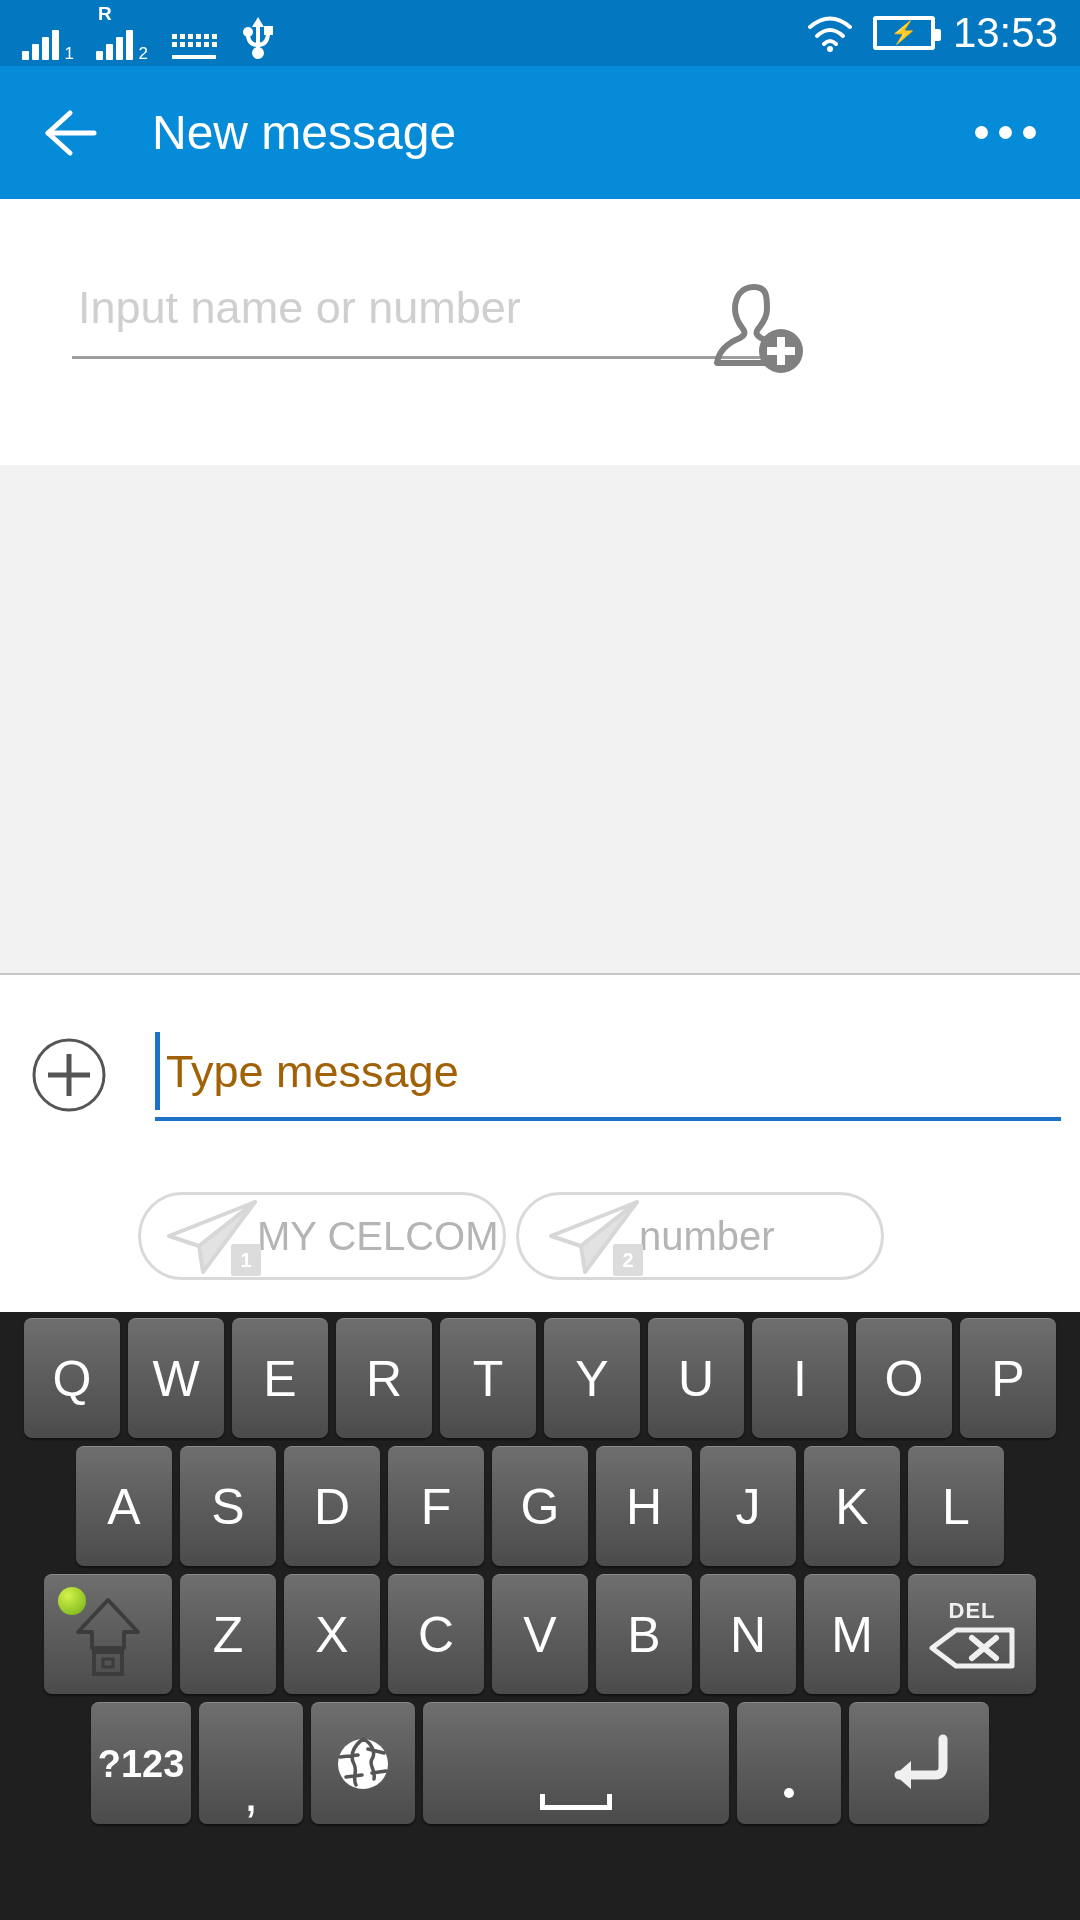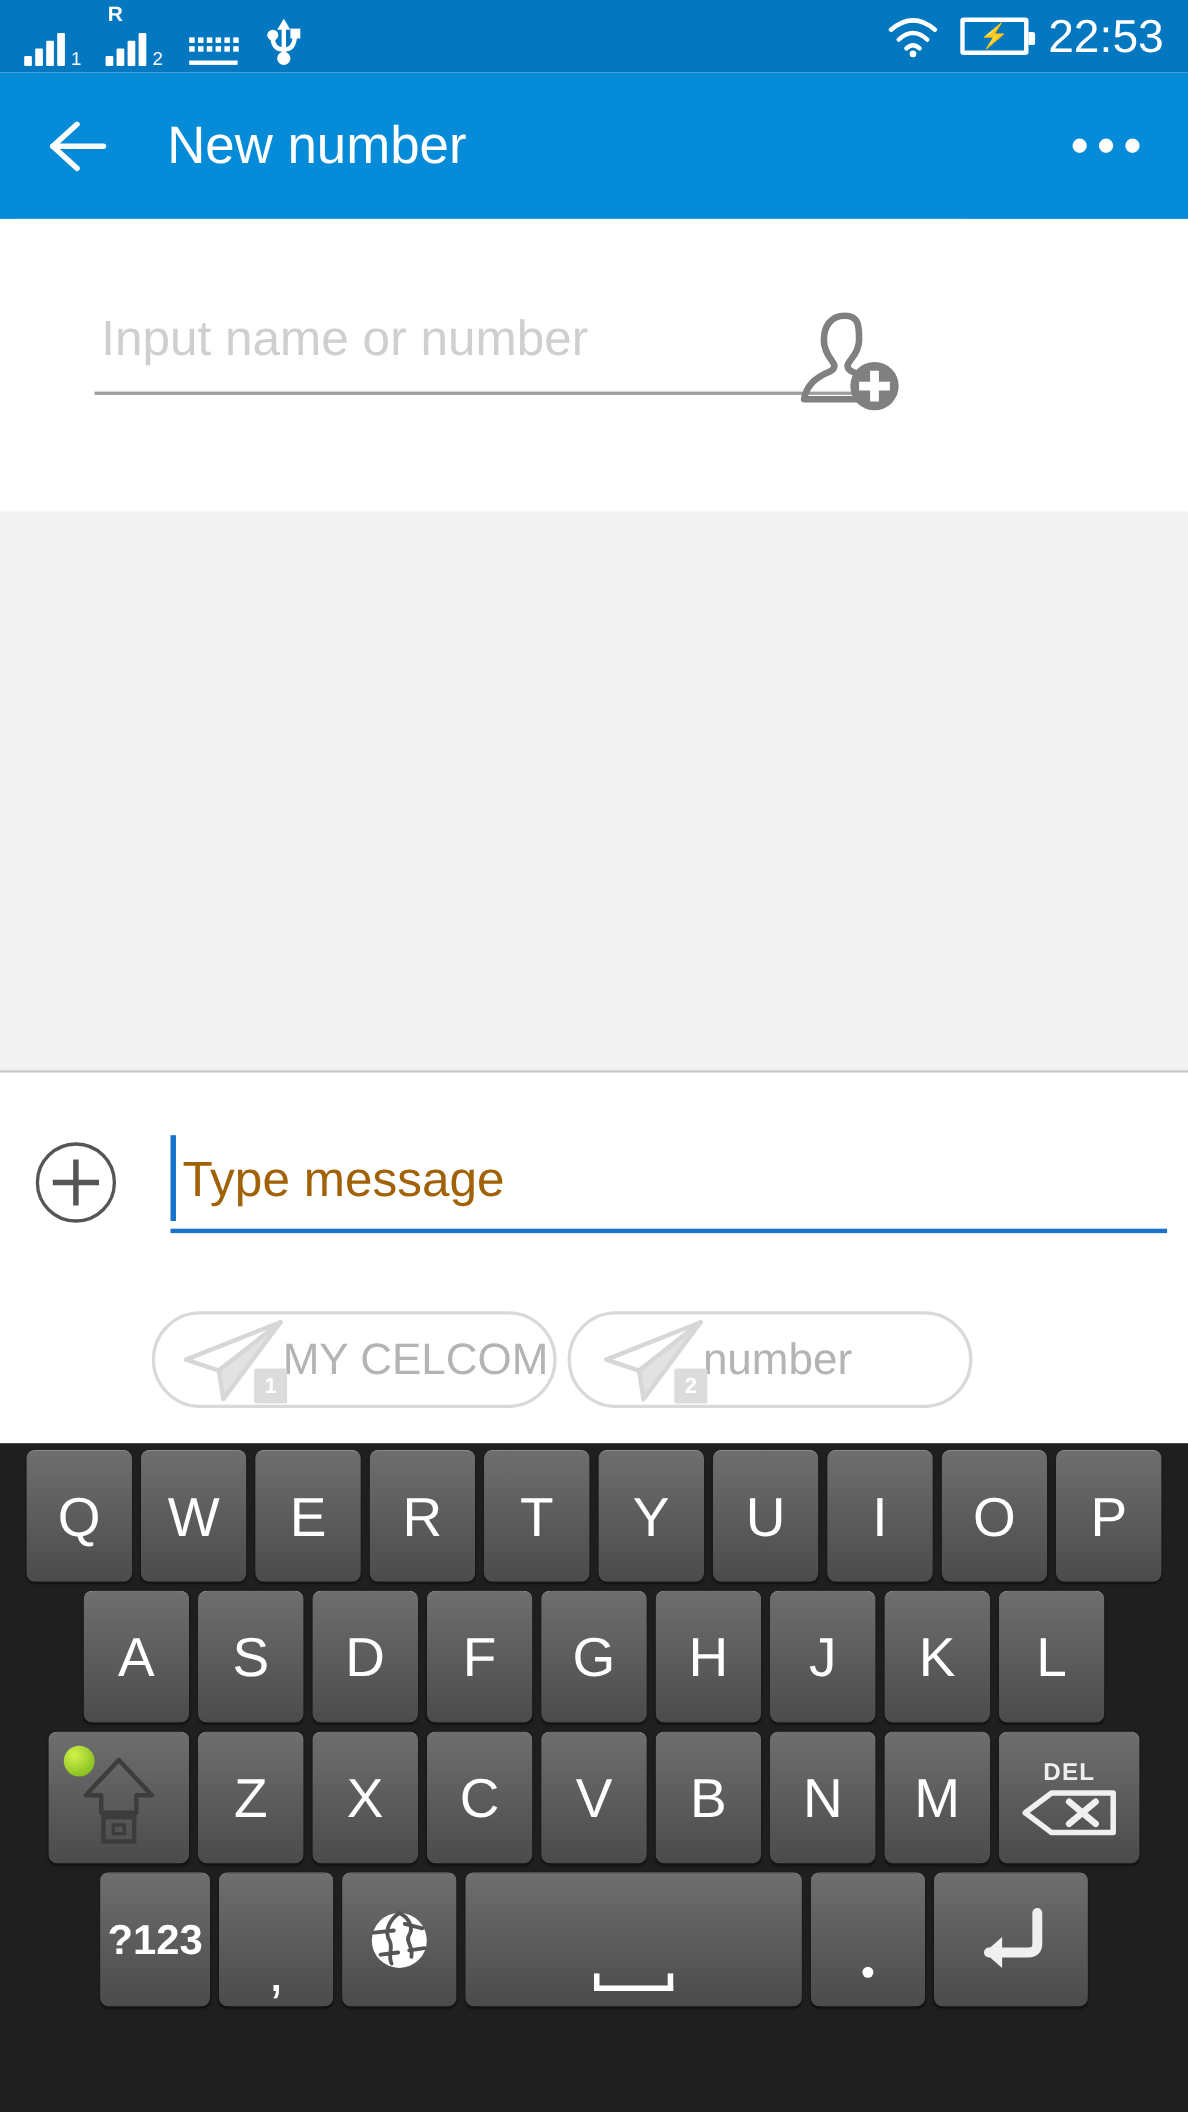--- a/index.html
+++ b/index.html
@@ -178,21 +178,21 @@
     display: block;
     width: 13px;
     height: 13px;
     border-radius: 50%;
     background: #ffffff;
   }
 
   
   .recipient-area {
     position: absolute;
-    top: 199px; left: 16px;
+    top: 199px; left: 2px;
     width: 859px;
     height: 266px;
     background: #ffffff;
   }
   .recipient-input-wrap {
     position: absolute;
     left: 36px;
     top: 62px;
     width: 866px;
   }
@@ -465,32 +465,32 @@
         <path d="M5 14 Q25 -3 45 14" stroke="#fff" stroke-width="4" fill="none" stroke-linecap="round"></path>
         <path d="M12 23 Q25 11 38 23" stroke="#fff" stroke-width="4" fill="none" stroke-linecap="round"></path>
         <path d="M19 31 Q25 25 31 31" stroke="#fff" stroke-width="4" fill="none" stroke-linecap="round"></path>
         <circle cx="25" cy="36" r="3" fill="#fff"></circle>
       </svg>
 
       <div class="batt">
         <span class="bolt">⚡</span>
       </div>
 
-      <div class="clock">22:53</div>
+      <div class="clock">13:53</div>
     </div>
   </div>
 
   <div class="app-bar">
     <div class="back-btn">
       <svg width="62" height="52" viewBox="0 0 62 52">
         <path d="M30 6 L8 26 L30 46" stroke="#fff" stroke-width="5" fill="none" stroke-linecap="round" stroke-linejoin="round"></path>
         <line x1="8" y1="26" x2="54" y2="26" stroke="#fff" stroke-width="5" stroke-linecap="round"></line>
       </svg>
     </div>
-    <div class="app-title">New number</div>
+    <div class="app-title">New message</div>
     <div class="overflow-btn">
       <span></span>
       <span></span>
       <span></span>
     </div>
   </div>
 
   <div class="recipient-area">
     <div class="recipient-input-wrap">
       <div class="recipient-placeholder">Input name or number</div>

